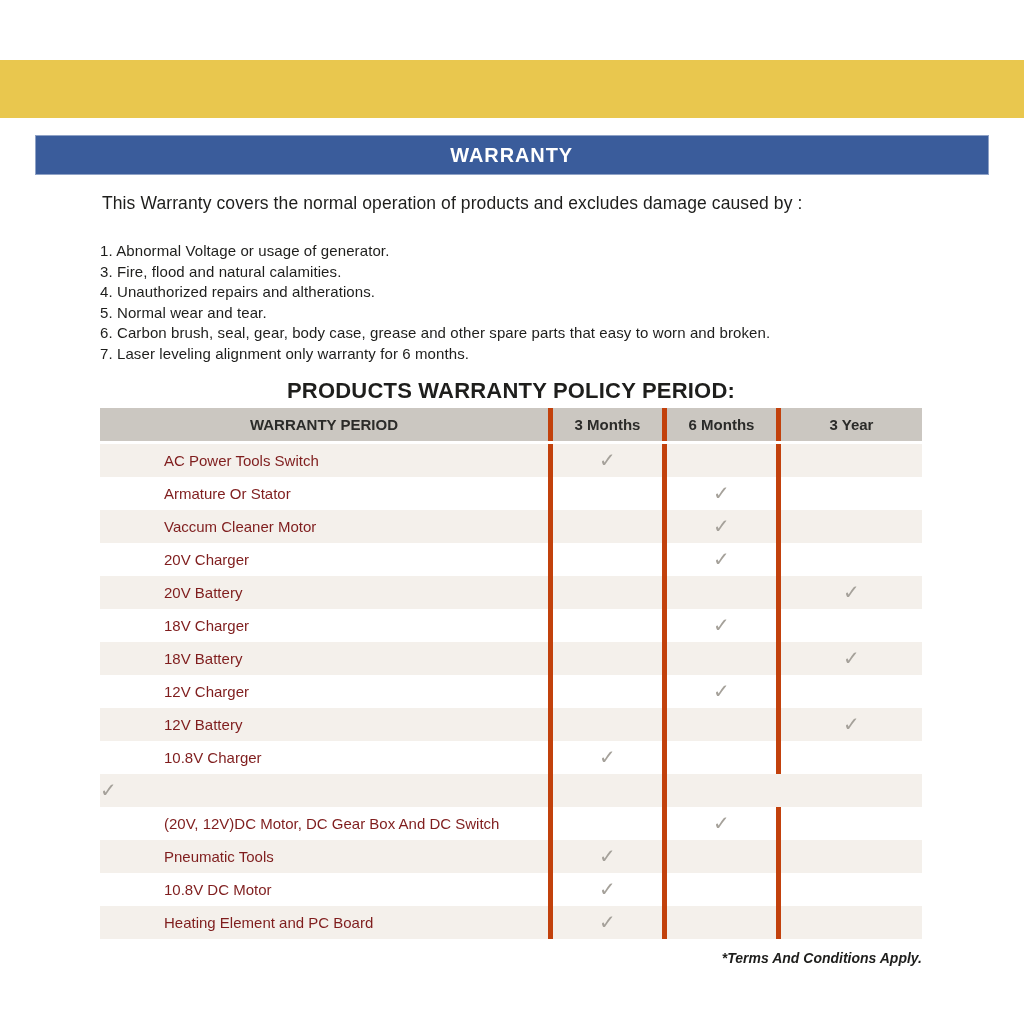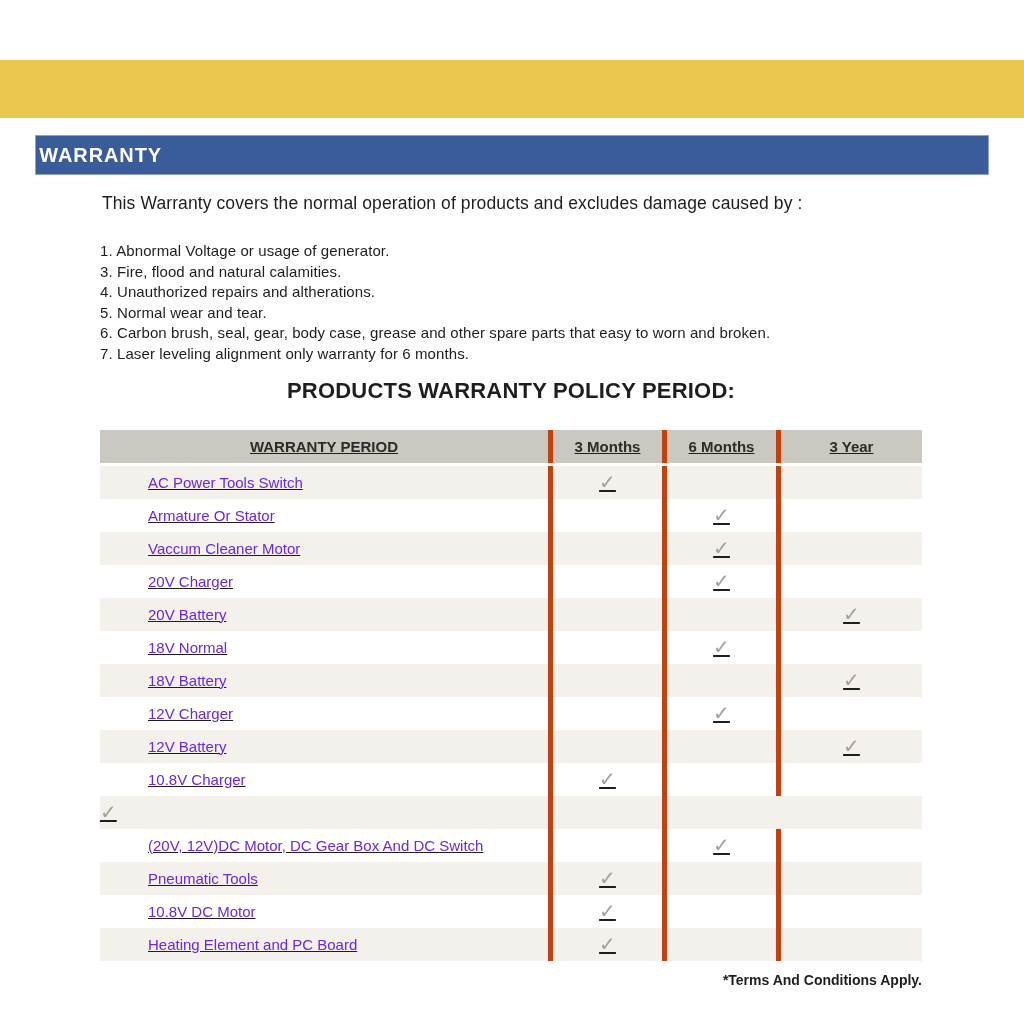--- a/index.html
+++ b/index.html
@@ -22,20 +22,21 @@
     height: 58px;
     background: #e9c74e;
   }
   .title-bar {
     margin: 17px 35px 0 35px;
     height: 38px;
     background: #3a5c9b;
     border: 1px solid #8fa2c6;
     display: flex;
     align-items: center;
+    justify-content: center;
   }
   .title-bar span {
     color: #ffffff;
     font-weight: bold;
     font-size: 21px;
     letter-spacing: 1px;
     transform: scaleX(0.95);
   }
   .content {
     margin: 0 102px 0 100px;
@@ -58,23 +59,22 @@
     letter-spacing: 0.1px;
   }
   .table-title {
     margin: 13px 0 0 0;
     text-align: center;
     font-size: 22px;
     font-weight: bold;
     letter-spacing: 0.2px;
   }
   .w-table {
-    margin-top: 26px;
+    margin-top: 4px;
     width: 822px;
-    text-decoration: underline;
   }
   .w-row {
     display: grid;
     grid-template-columns: 448px 114px 114px 146px;
     height: 33px;
   }
   .w-row .cell {
     height: 100%;
     display: flex;
     align-items: center;
@@ -90,35 +90,36 @@
   }
   .w-head .cell {
     justify-content: center;
     font-weight: bold;
     font-size: 15px;
     color: #2b2b29;
   }
   .w-body .w-row.odd  { background: #f4f0eb; }
   .w-body .w-row.even { background: #ffffff; }
   .product-cell {
-    padding-left: 48px;
+    padding-left: 64px;
     font-size: 15px;
-    color: #6d28d9;
+    color: #7f1d1d;
   }
   .check-icon {
     font-size: 20px;
     font-family: "DejaVu Sans", sans-serif;
     line-height: 1;
   }
   .footnote {
     margin-top: 11px;
     width: 822px;
     text-align: right;
     font-size: 14px;
     font-weight: bold;
+    font-style: italic;
     color: #1e1e1c;
   }
 </style>
 </head>
 <body>
 
 <div class="page">
 
   <div class="banner" id="brand-banner" style="background: rgb(233, 199, 78);"></div>
 
@@ -183,21 +184,21 @@
           </div>
           <div class="w-row odd" style="background: rgb(244, 240, 235);">
             <div class="cell product-cell">20V Battery</div>
             <div class="cell"></div>
             <div class="cell"></div>
             <div class="cell">
               <span class="check-icon" style="color: rgb(165, 161, 154);">✓</span>
             </div>
           </div>
           <div class="w-row even">
-            <div class="cell product-cell">18V Normal</div>
+            <div class="cell product-cell">18V Charger</div>
             <div class="cell"></div>
             <div class="cell">
               <span class="check-icon" style="color: rgb(165, 161, 154);">✓</span>
             </div>
             <div class="cell"></div>
           </div>
           <div class="w-row odd" style="background: rgb(244, 240, 235);">
             <div class="cell product-cell">18V Battery</div>
             <div class="cell"></div>
             <div class="cell"></div>

